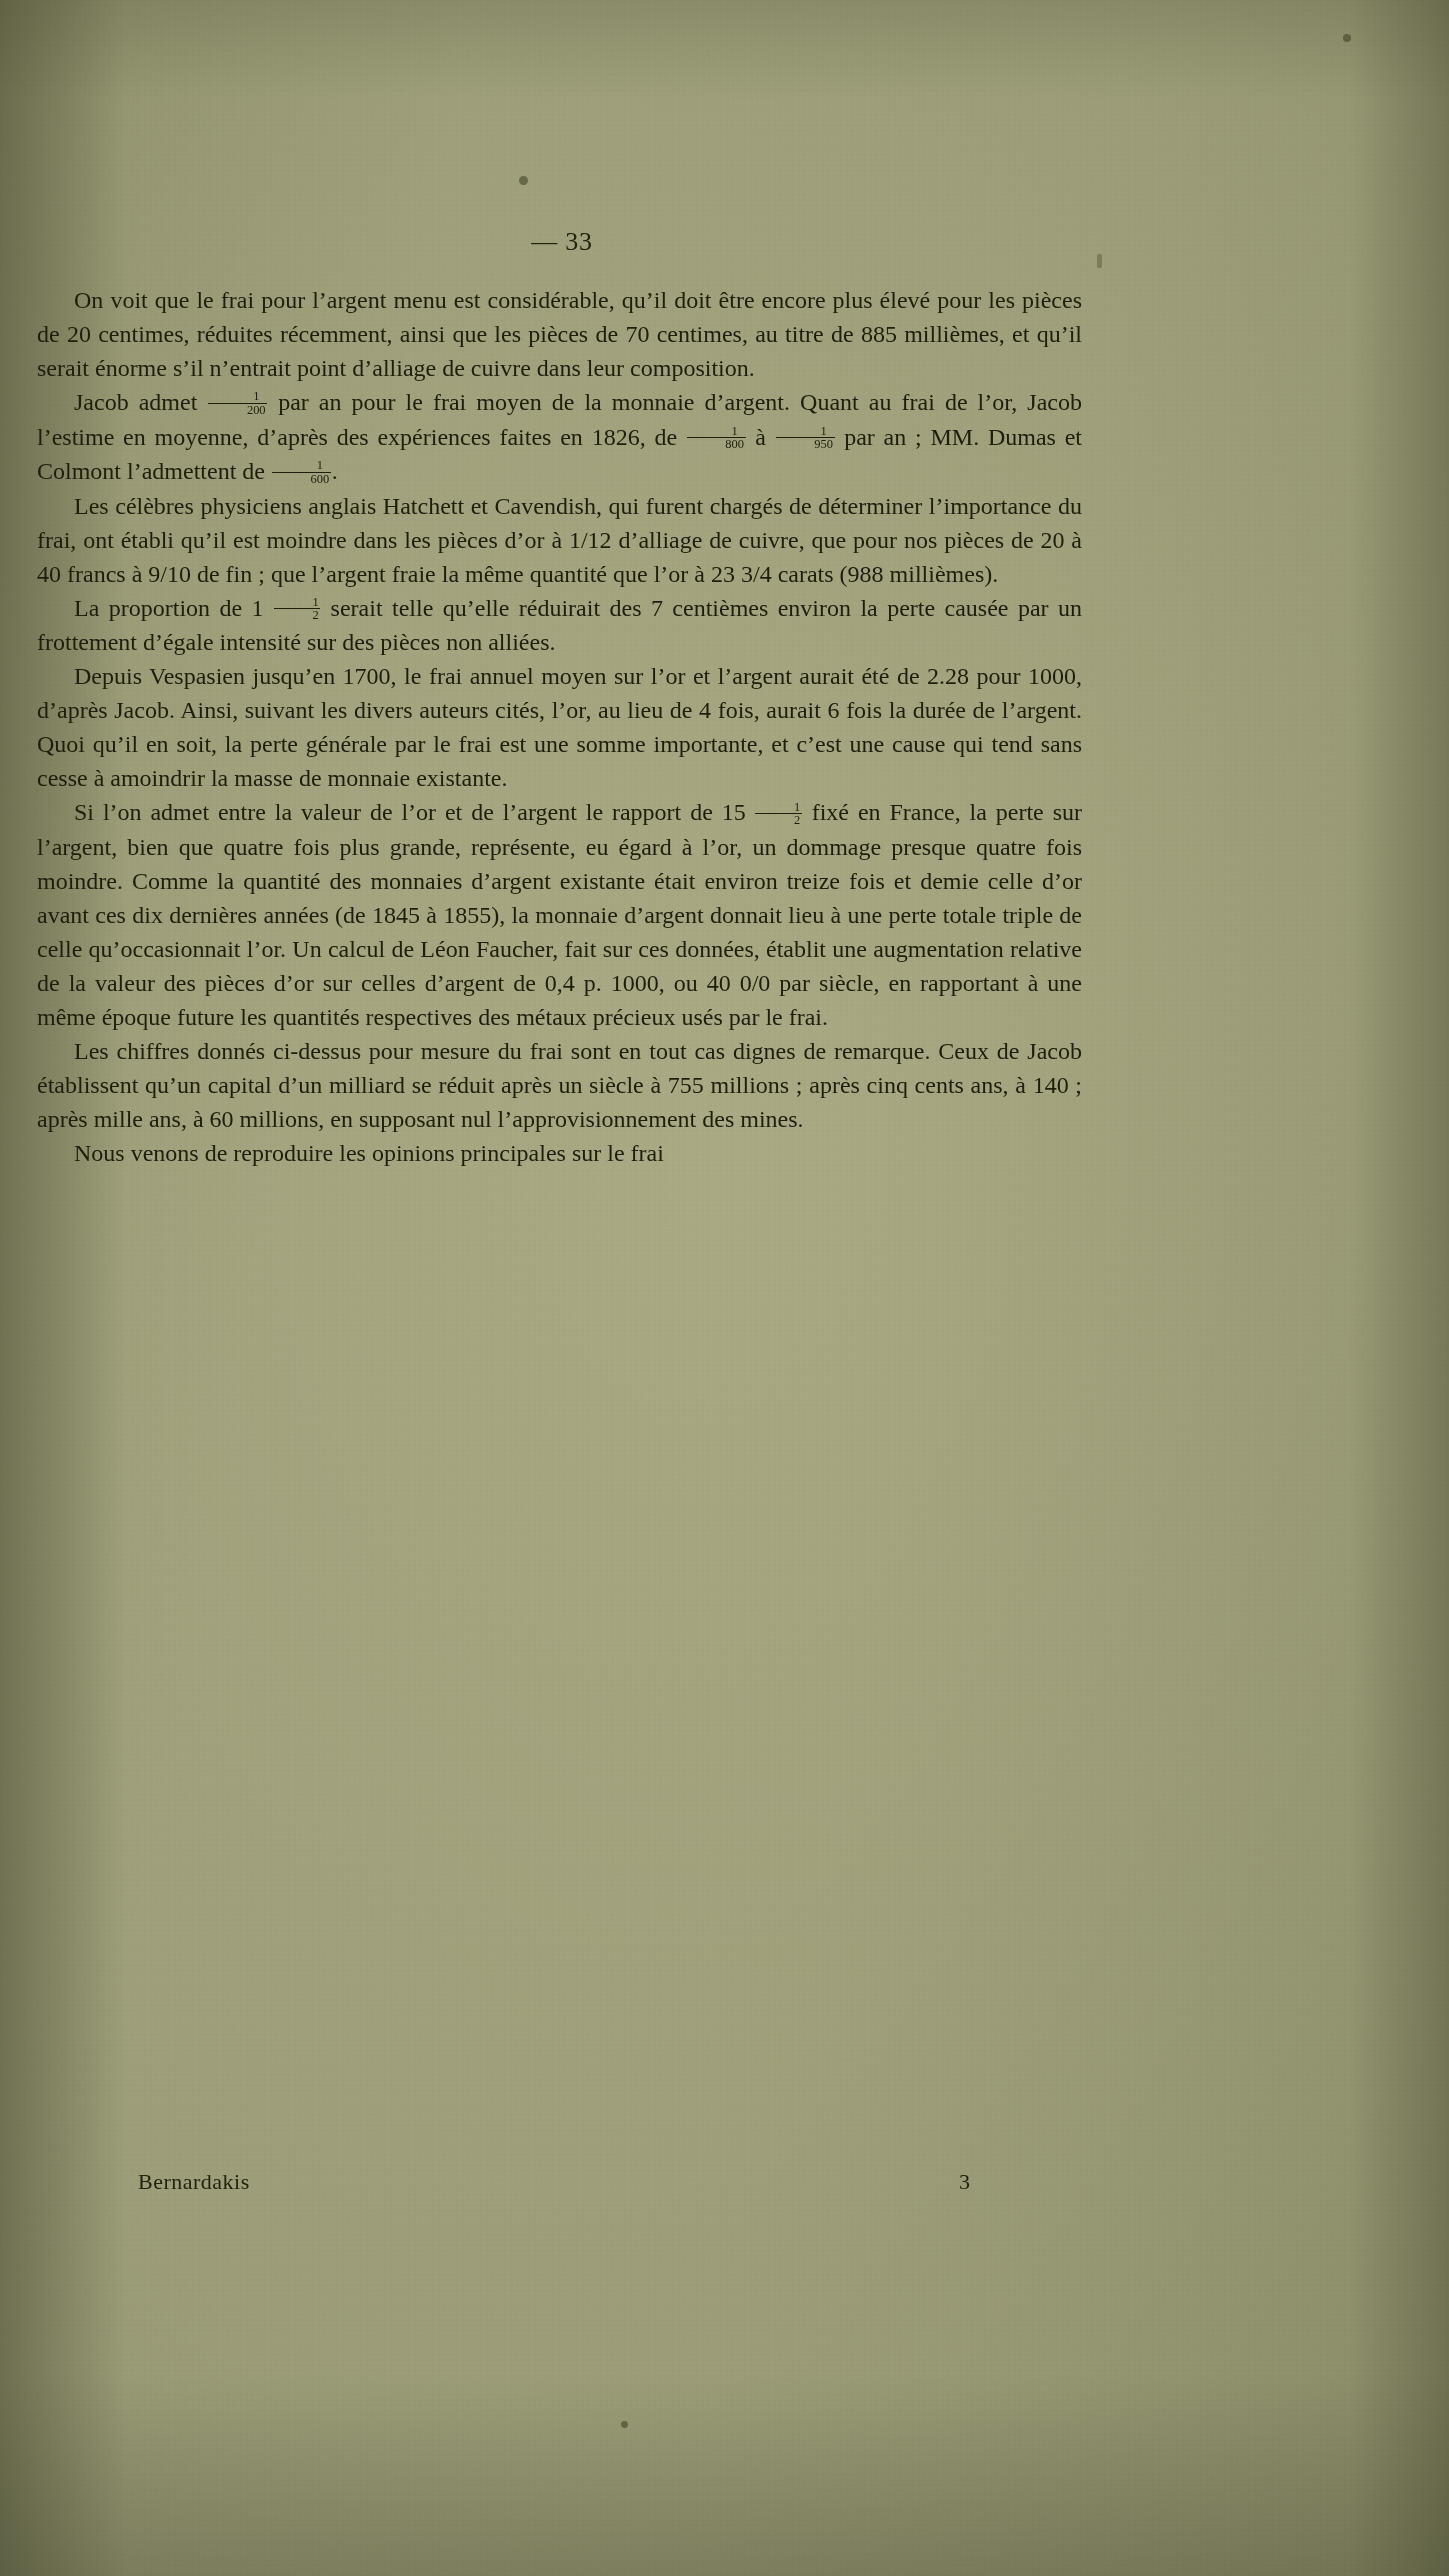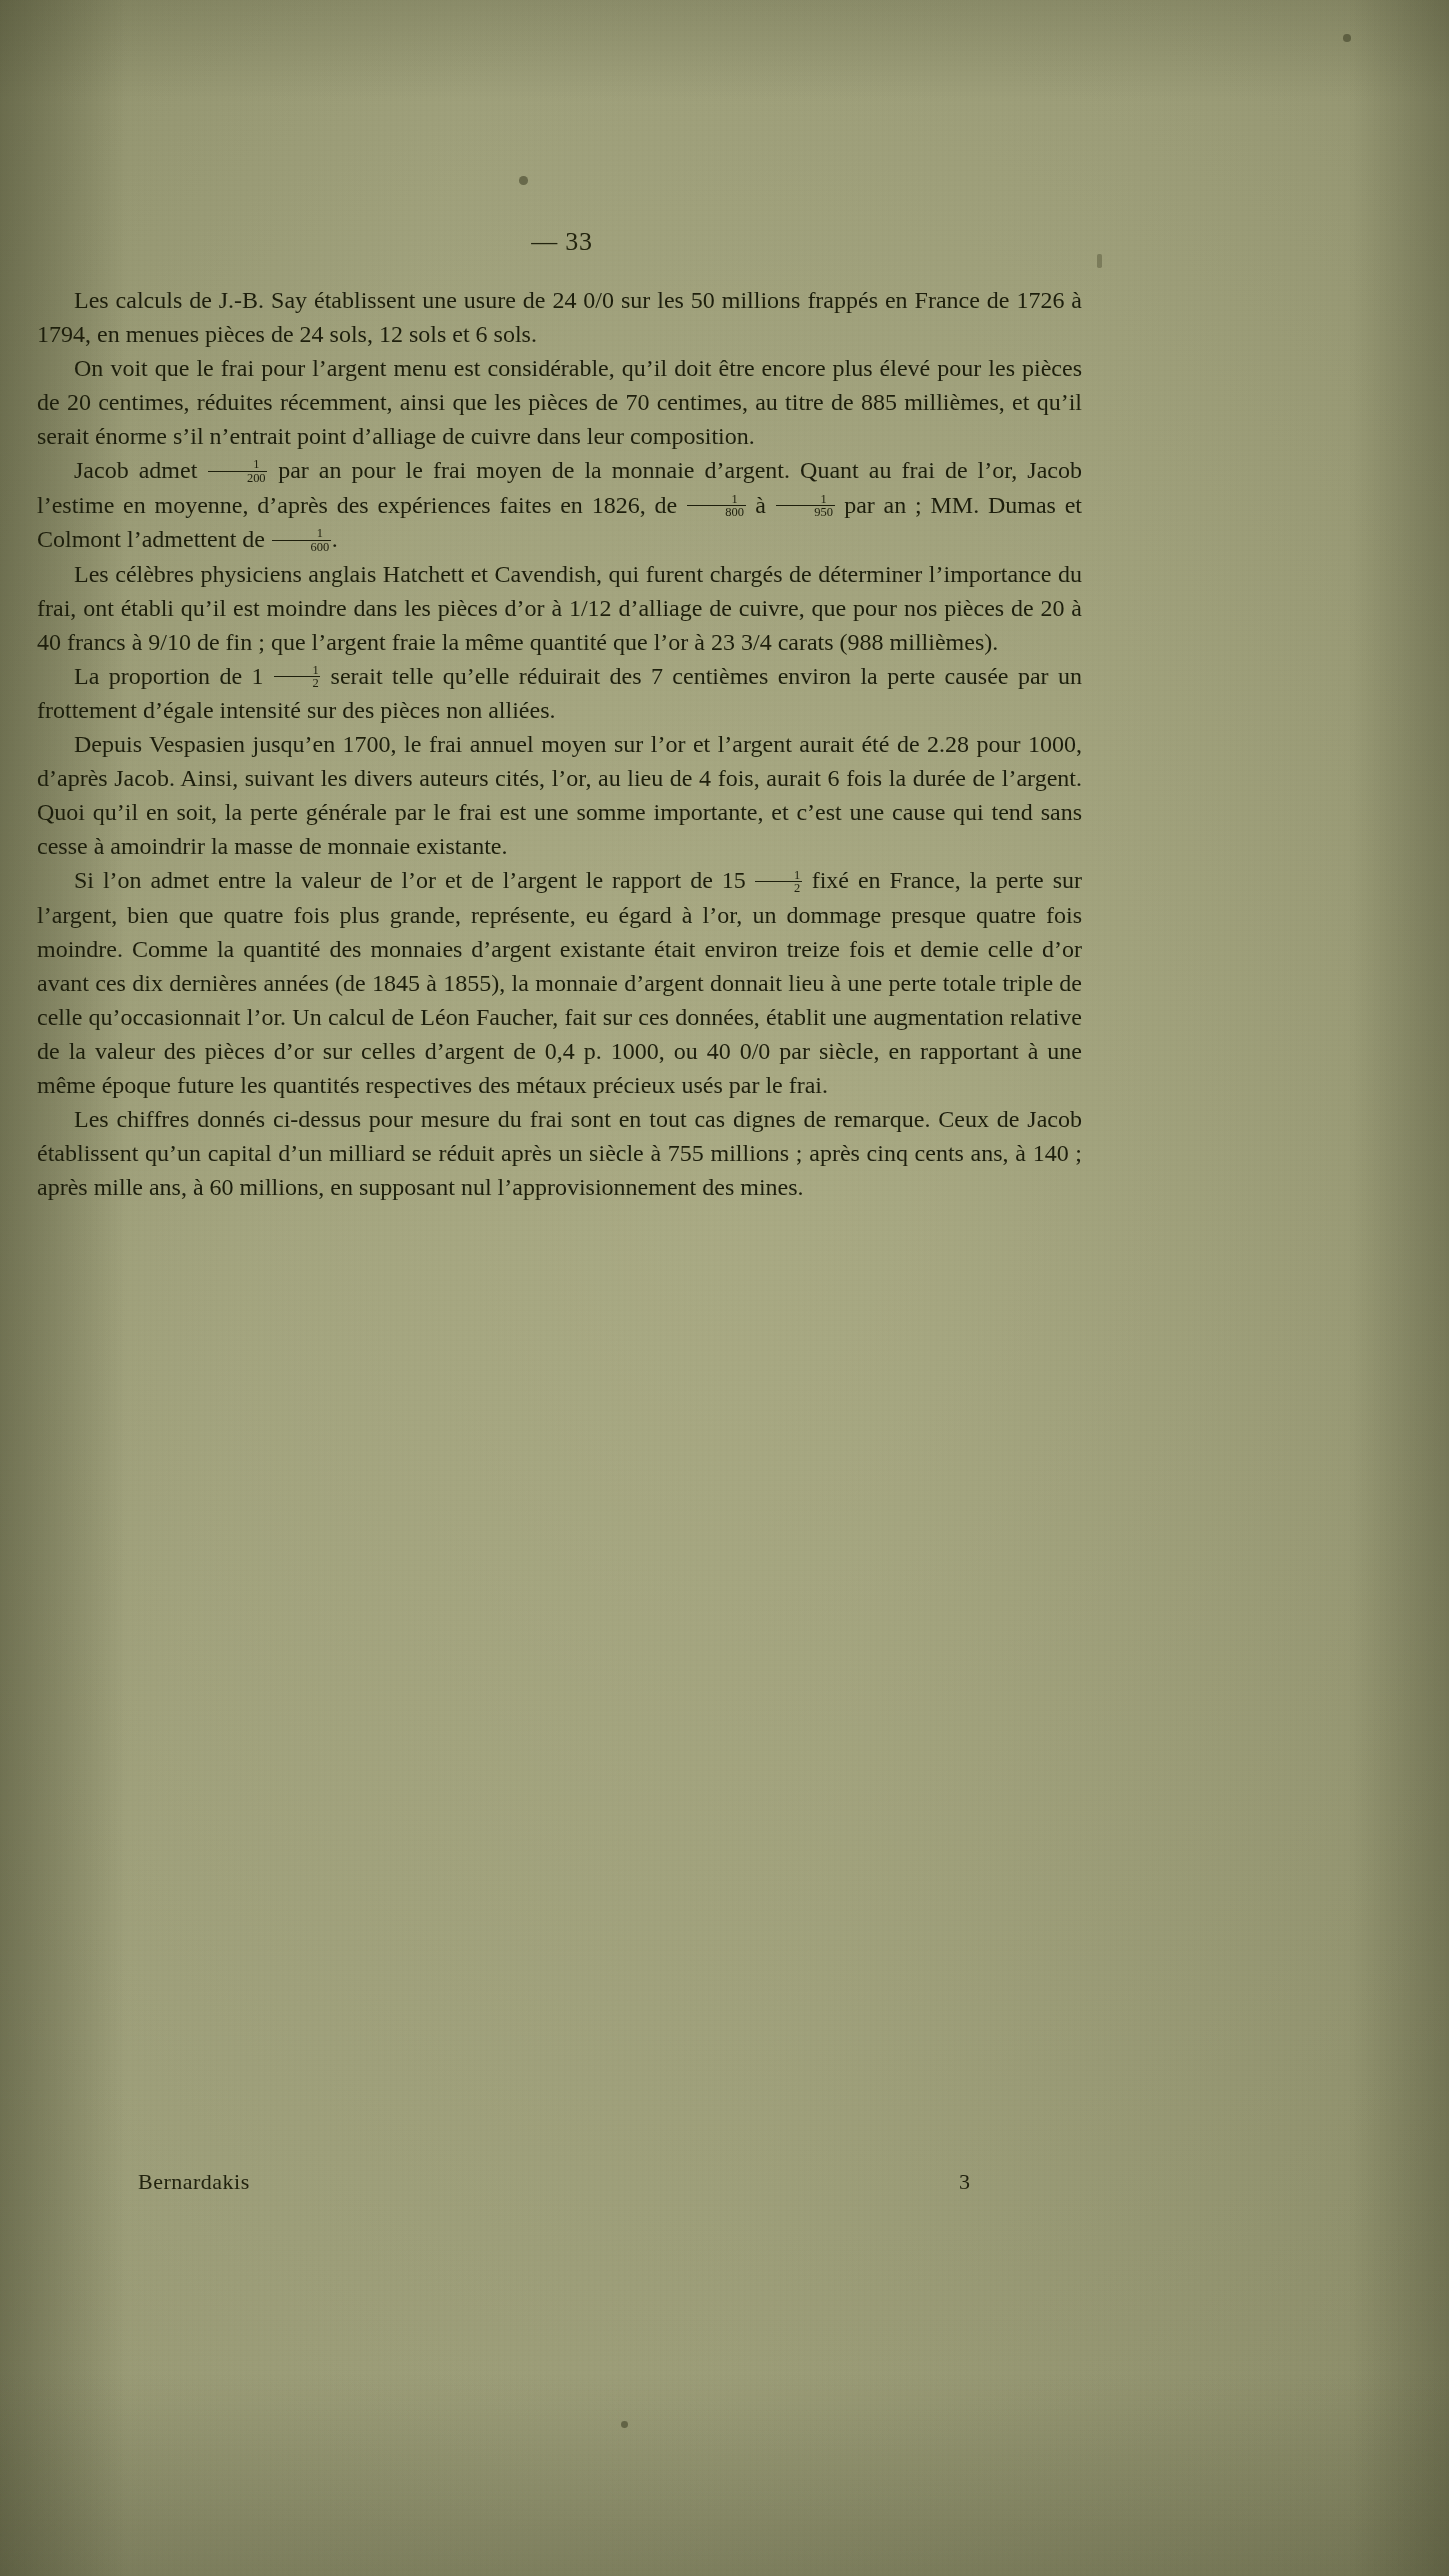--- a/index.html
+++ b/index.html
@@ -159,28 +159,28 @@
   <div class="speck" style="left:1343px; top:34px; width:7.6px; height:7.6px;"></div>
   <div class="speck" style="left:519px; top:176px; width:8.5px; height:8.5px;"></div>
   <div class="speck" style="left:1097px; top:254px; width:5px; height:13.5px; border-radius:1.7px; opacity:0.35;"></div>
   <div class="speck" style="left:621px; top:2421px; width:6.8px; height:6.8px;"></div>
 
   <div class="content blur-wrap">
 
     <div class="page-number">— 33</div>
 
     <div class="text-block">
-      <p>Les calculs de J.-B. Say établissent une usure de 24 0/0 sur les 50 millions frappés en France de 1726 à 1794, en menues pièces de 24 sols, 12 sols et 6 sols.</p>
       <p>On voit que le frai pour l’argent menu est considérable, qu’il doit être encore plus élevé pour les pièces de 20 centimes, réduites récemment, ainsi que les pièces de 70 centimes, au titre de 885 millièmes, et qu’il serait énorme s’il n’entrait point d’alliage de cuivre dans leur composition.</p>
       <p>Jacob admet <span class="frac"><span class="num">1</span><span class="den">200</span></span> par an pour le frai moyen de la monnaie d’argent. Quant au frai de l’or, Jacob l’estime en moyenne, d’après des expériences faites en 1826, de <span class="frac"><span class="num">1</span><span class="den">800</span></span> à <span class="frac"><span class="num">1</span><span class="den">950</span></span> par an ; MM. Dumas et Colmont l’admettent de <span class="frac"><span class="num">1</span><span class="den">600</span></span>.</p>
       <p>Les célèbres physiciens anglais Hatchett et Cavendish, qui furent chargés de déterminer l’importance du frai, ont établi qu’il est moindre dans les pièces d’or à 1/12 d’alliage de cuivre, que pour nos pièces de 20 à 40 francs à 9/10 de fin ; que l’argent fraie la même quantité que l’or à 23 3/4 carats (988 millièmes).</p>
       <p>La proportion de 1 <span class="frac"><span class="num">1</span><span class="den">2</span></span> serait telle qu’elle réduirait des 7 centièmes environ la perte causée par un frottement d’égale intensité sur des pièces non alliées.</p>
       <p>Depuis Vespasien jusqu’en 1700, le frai annuel moyen sur l’or et l’argent aurait été de 2.28 pour 1000, d’après Jacob. Ainsi, suivant les divers auteurs cités, l’or, au lieu de 4 fois, aurait 6 fois la durée de l’argent. Quoi qu’il en soit, la perte générale par le frai est une somme importante, et c’est une cause qui tend sans cesse à amoindrir la masse de monnaie existante.</p>
       <p>Si l’on admet entre la valeur de l’or et de l’argent le rapport de 15 <span class="frac"><span class="num">1</span><span class="den">2</span></span> fixé en France, la perte sur l’argent, bien que quatre fois plus grande, représente, eu égard à l’or, un dommage presque quatre fois moindre. Comme la quantité des monnaies d’argent existante était environ treize fois et demie celle d’or avant ces dix dernières années (de 1845 à 1855), la monnaie d’argent donnait lieu à une perte totale triple de celle qu’occasionnait l’or. Un calcul de Léon Faucher, fait sur ces données, établit une augmentation relative de la valeur des pièces d’or sur celles d’argent de 0,4 p. 1000, ou 40 0/0 par siècle, en rapportant à une même époque future les quantités respectives des métaux précieux usés par le frai.</p>
       <p>Les chiffres donnés ci-dessus pour mesure du frai sont en tout cas dignes de remarque. Ceux de Jacob établissent qu’un capital d’un milliard se réduit après un siècle à 755 millions ; après cinq cents ans, à 140 ; après mille ans, à 60 millions, en supposant nul l’approvisionnement des mines.</p>
+      <p>Nous venons de reproduire les opinions principales sur le frai</p>
     </div>
 
     <div class="footer">
       <span class="sig">Bernardakis</span>
       <span class="sheet-num">3</span>
     </div>
 
   </div>
 </div>
 

